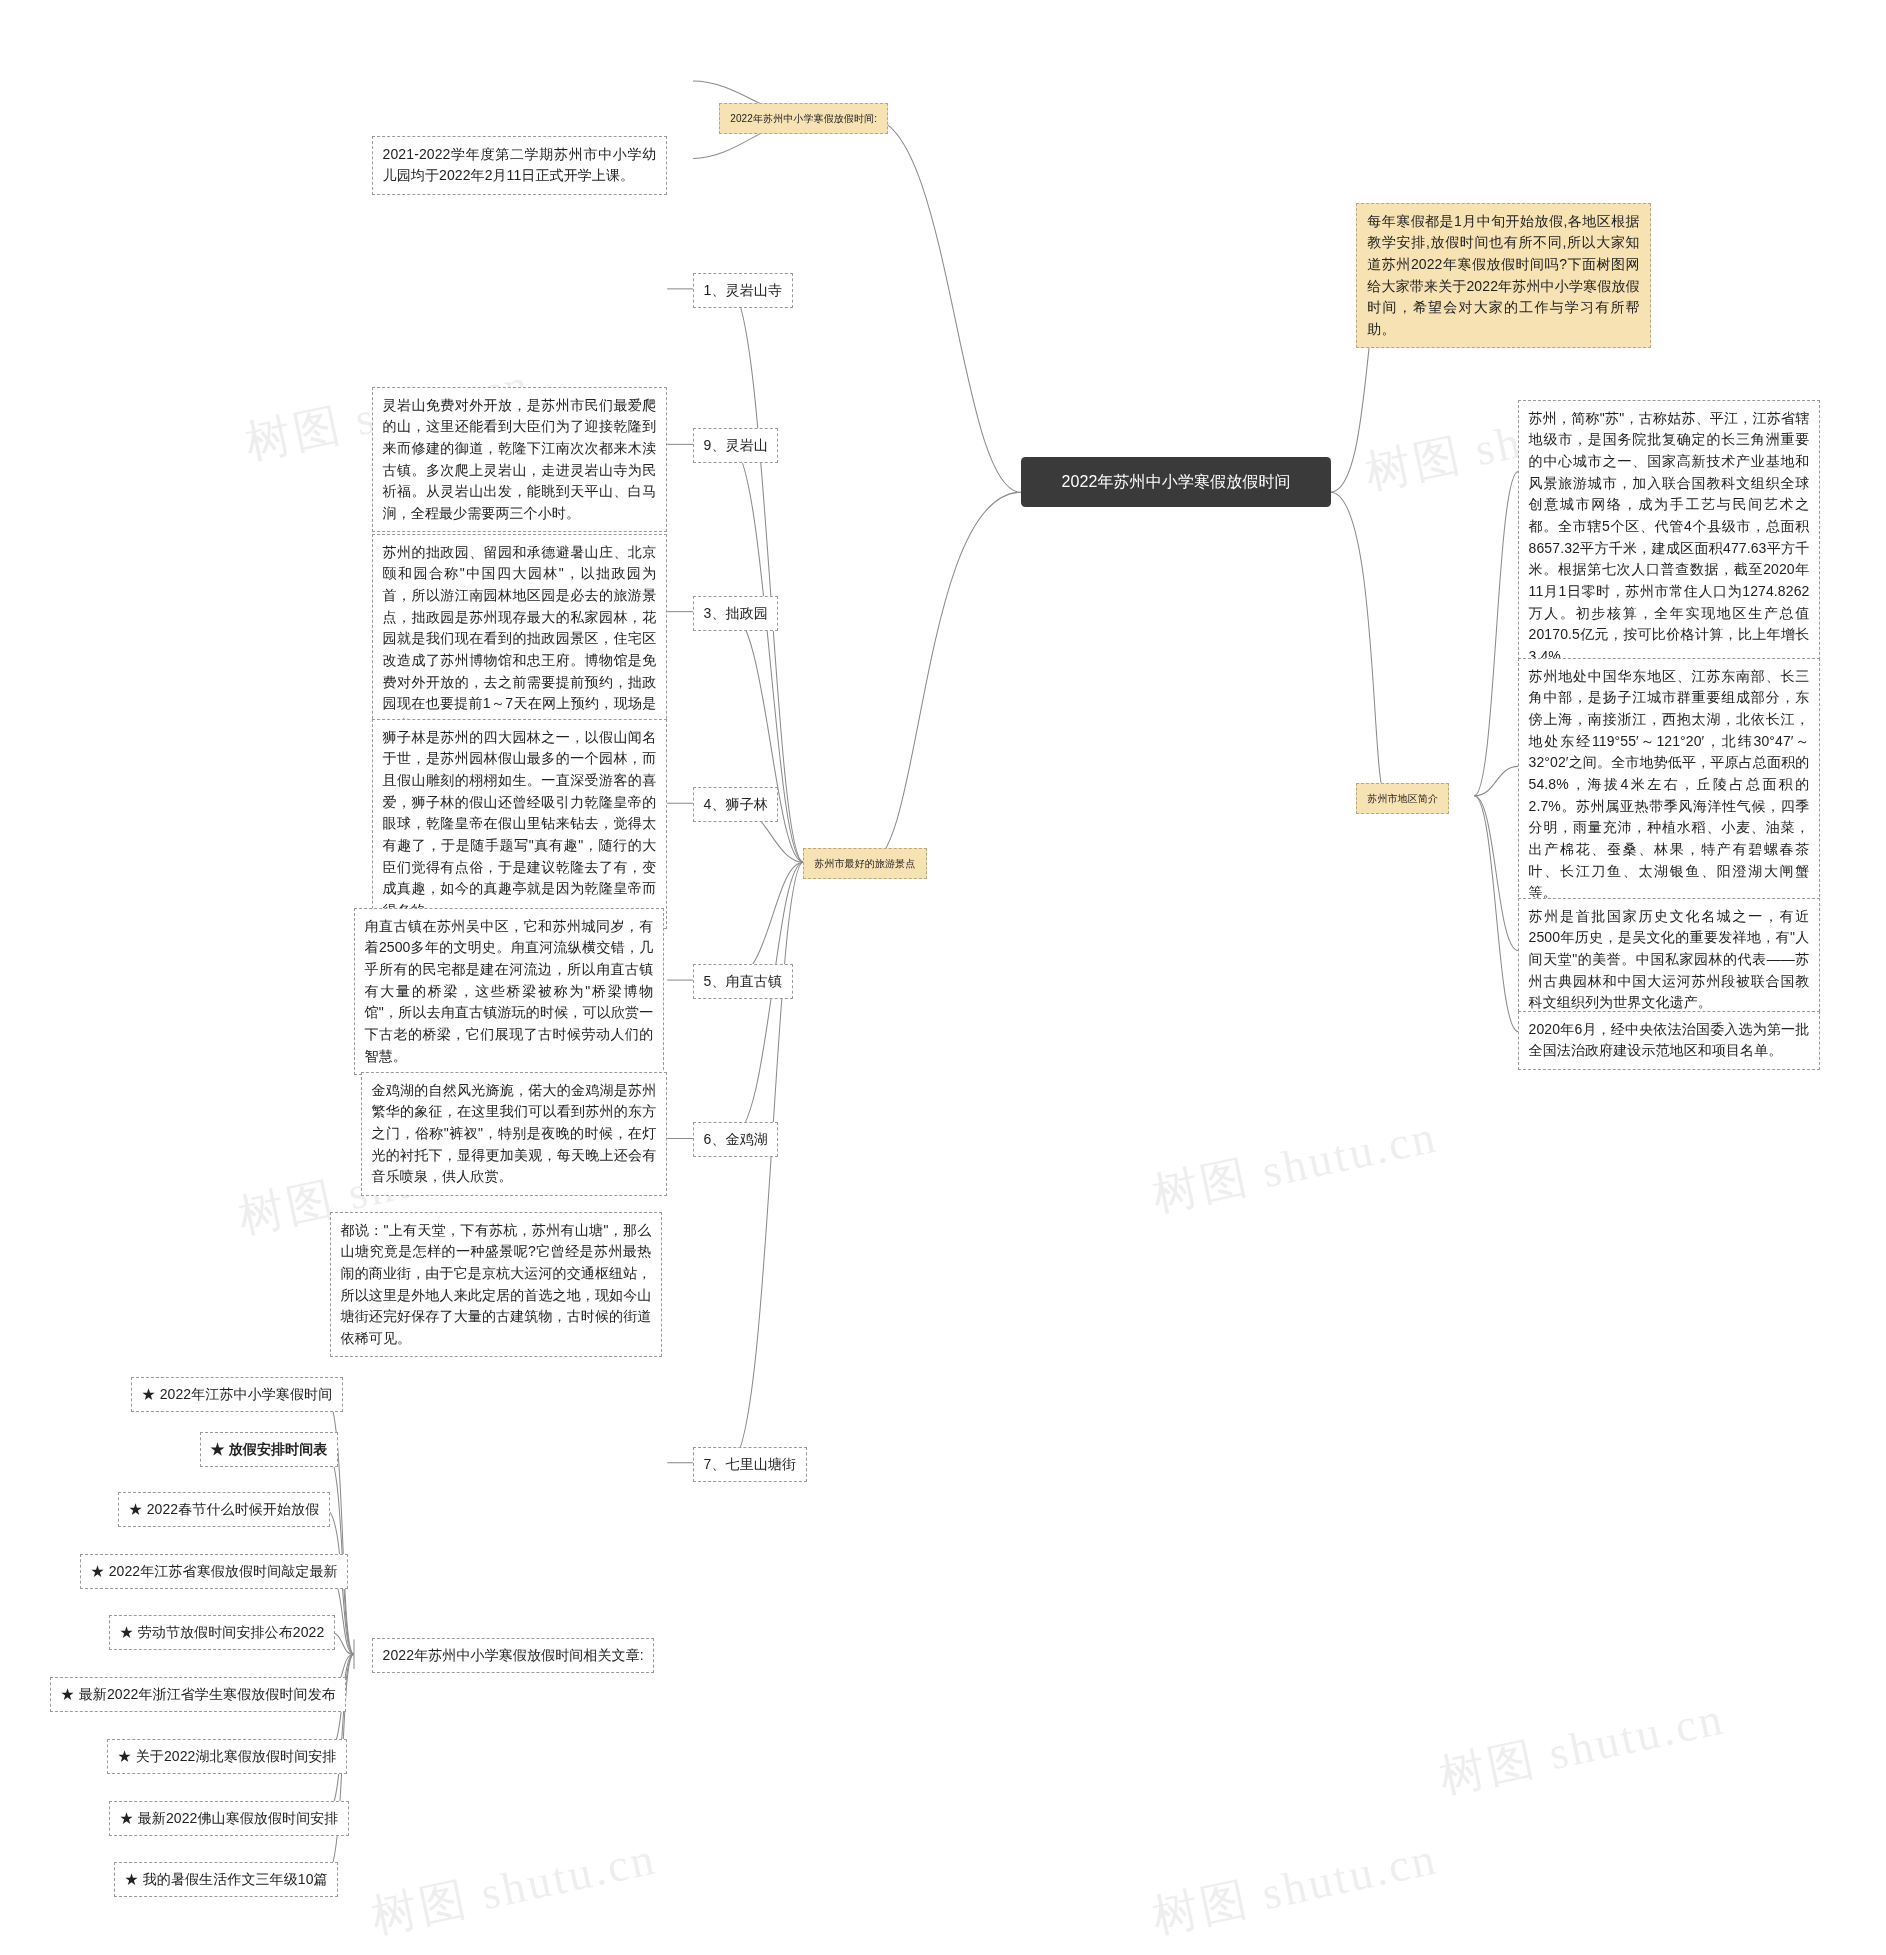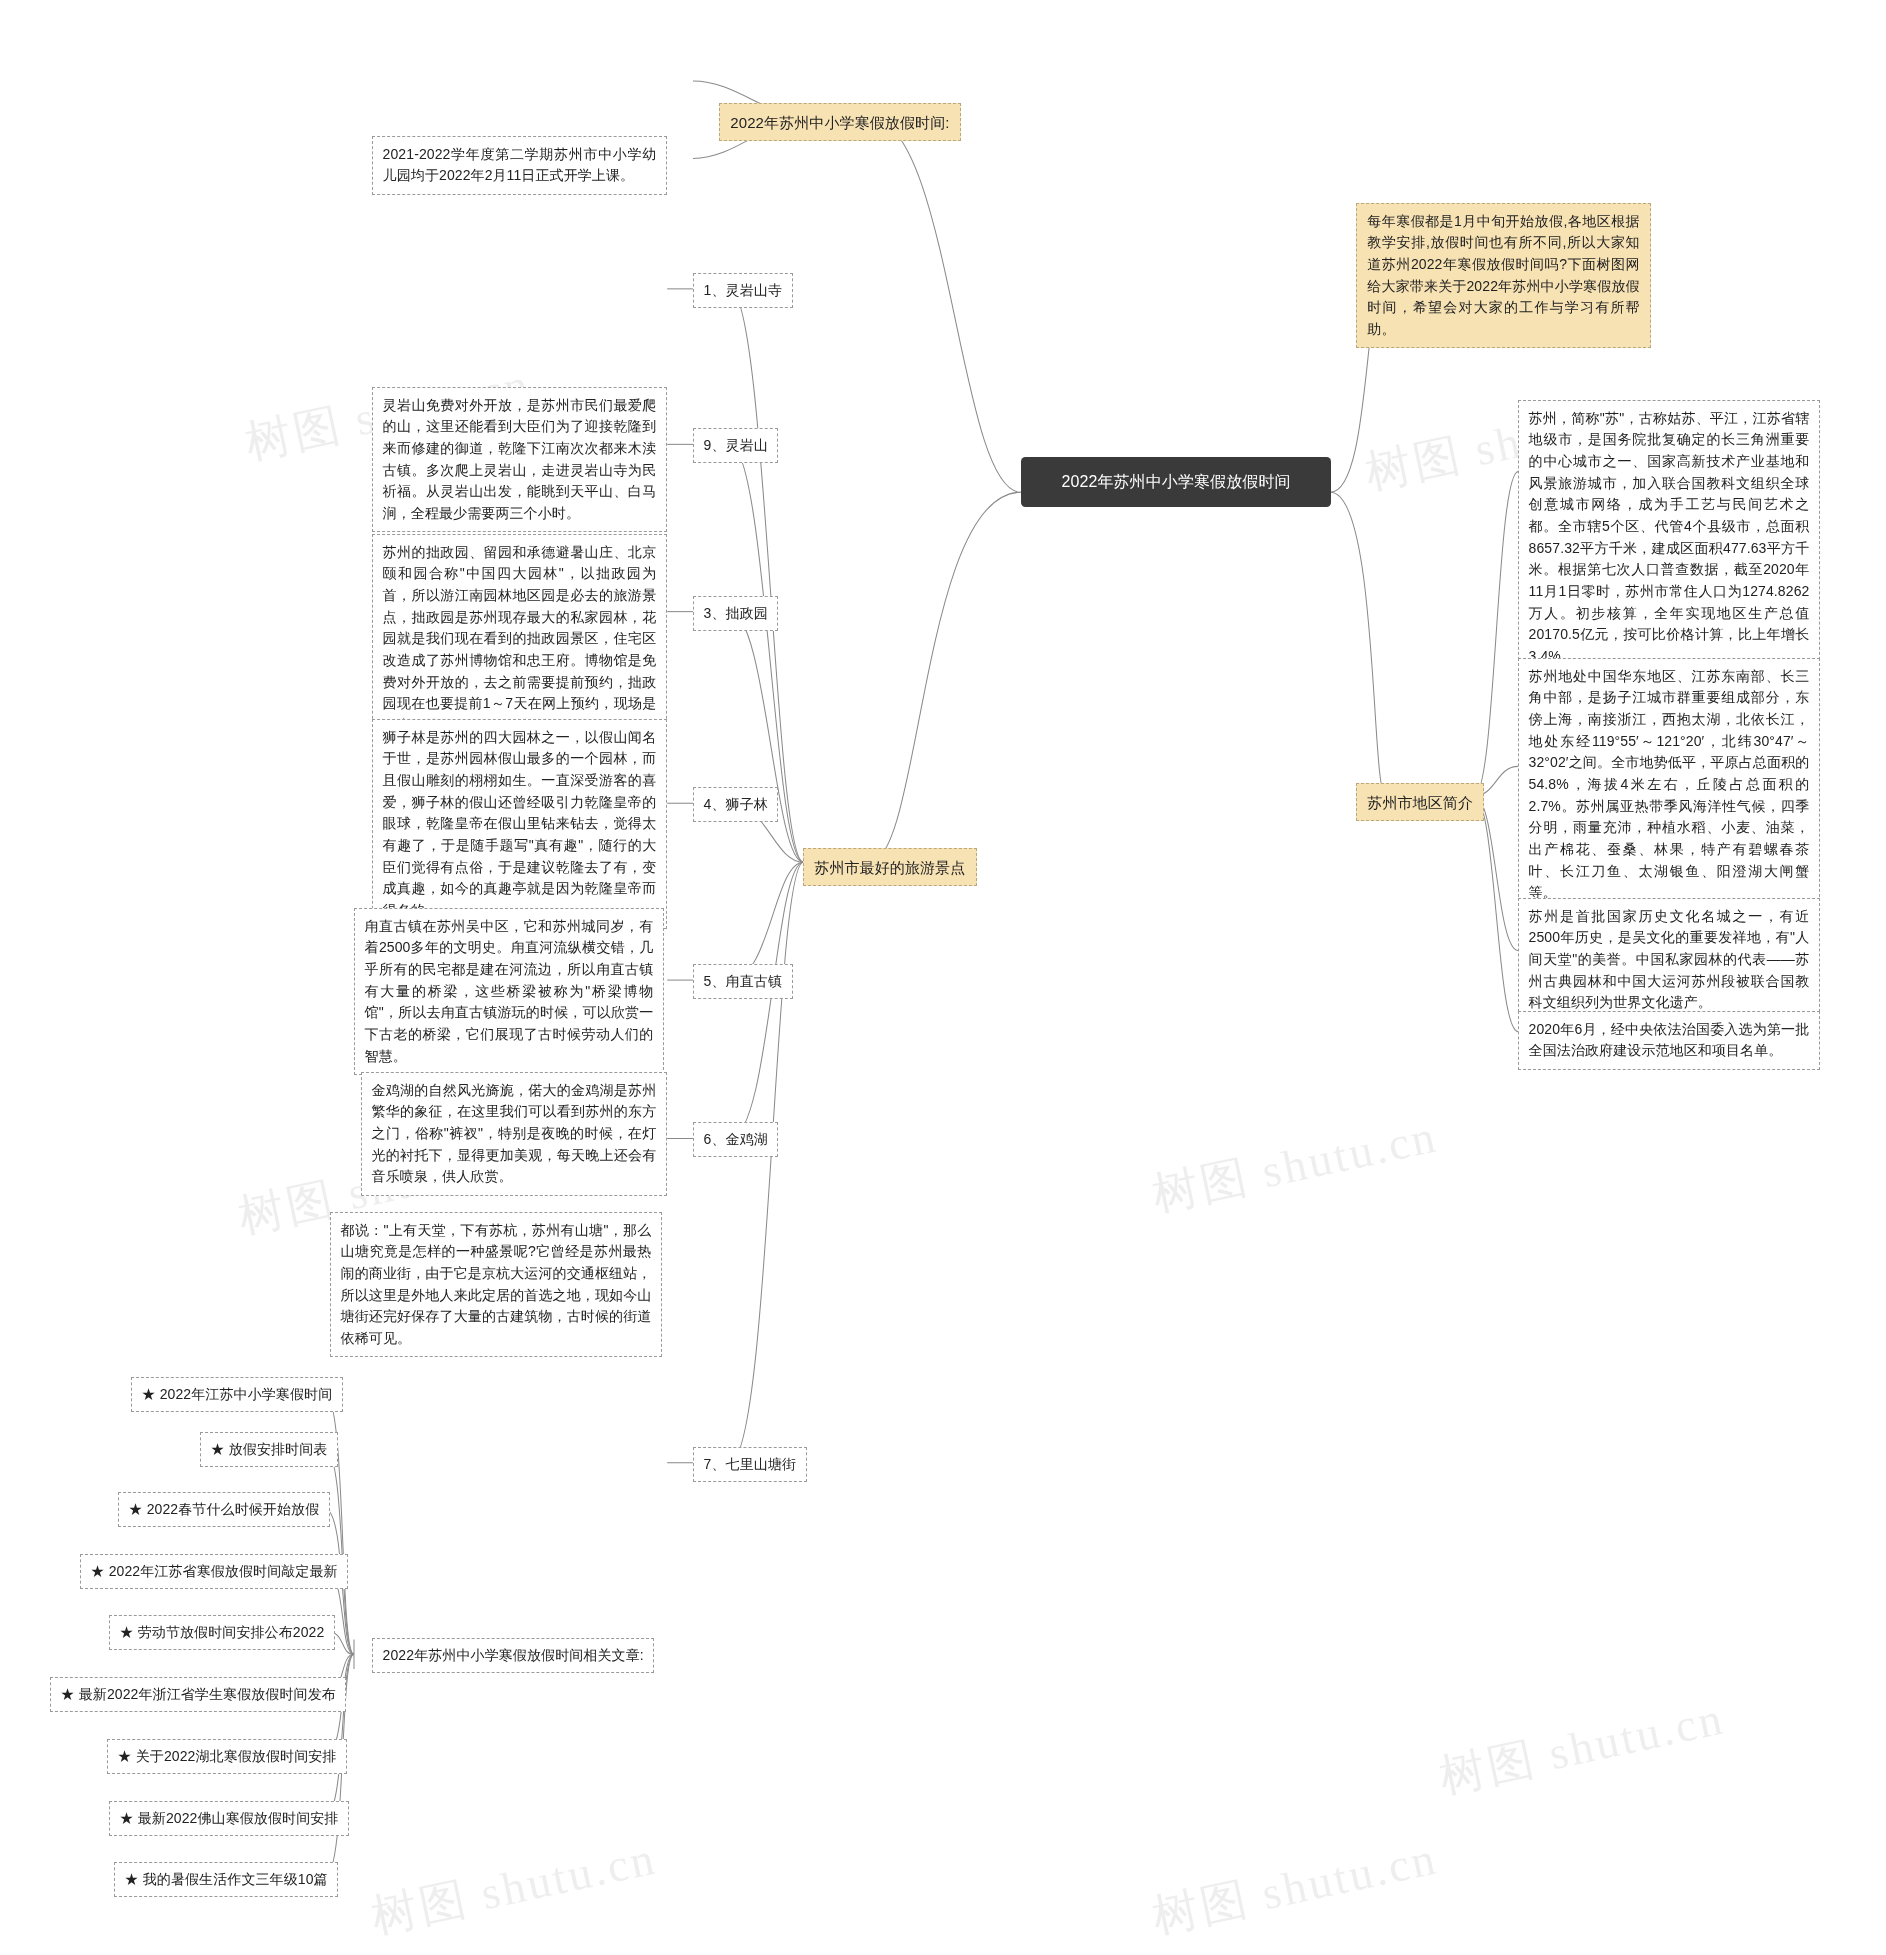--- a/index.html
+++ b/index.html
@@ -42,21 +42,21 @@
     padding: 13.3px 19px;
     font-size: 16px;
     line-height: 1.45;
     text-align: center;
     border: none;
   }
   .node.branch {
     background: #f7e2b4;
     border: 0.7px dashed #b9a77d;
     padding: 6.6px 10.3px;
-    font-size: 15px;
+    font-size: 10px;
     white-space: nowrap;
   }
   .node.leaf {
     background: #ffffff;
     border: 0.7px dashed #9a9a9a;
     padding: 6.6px 9.6px;
     text-align: justify;
   }
   .node.small {
     background: #ffffff;
@@ -165,21 +165,21 @@
   <div class="node branch" style="left:1356px; top:783px;">苏州市地区简介</div>
 
   <div class="node leaf" style="left:1518px; top:400px; width:302px;">苏州，简称"苏"，古称姑苏、平江，江苏省辖地级市，是国务院批复确定的长三角洲重要的中心城市之一、国家高新技术产业基地和风景旅游城市，加入联合国教科文组织全球创意城市网络，成为手工艺与民间艺术之都。全市辖5个区、代管4个县级市，总面积8657.32平方千米，建成区面积477.63平方千米。根据第七次人口普查数据，截至2020年11月1日零时，苏州市常住人口为1274.8262万人。初步核算，全年实现地区生产总值20170.5亿元，按可比价格计算，比上年增长3.4%。</div>
   <div class="node leaf" style="left:1518px; top:658px; width:302px;">苏州地处中国华东地区、江苏东南部、长三角中部，是扬子江城市群重要组成部分，东傍上海，南接浙江，西抱太湖，北依长江，地处东经119°55′～121°20′，北纬30°47′～32°02′之间。全市地势低平，平原占总面积的54.8%，海拔4米左右，丘陵占总面积的2.7%。苏州属亚热带季风海洋性气候，四季分明，雨量充沛，种植水稻、小麦、油菜，出产棉花、蚕桑、林果，特产有碧螺春茶叶、长江刀鱼、太湖银鱼、阳澄湖大闸蟹等。</div>
   <div class="node leaf" style="left:1518px; top:898px; width:302px;">苏州是首批国家历史文化名城之一，有近2500年历史，是吴文化的重要发祥地，有"人间天堂"的美誉。中国私家园林的代表——苏州古典园林和中国大运河苏州段被联合国教科文组织列为世界文化遗产。</div>
   <div class="node leaf" style="left:1518px; top:1011px; width:302px;">2020年6月，经中央依法治国委入选为第一批全国法治政府建设示范地区和项目名单。</div>
 
   <div class="node small" style="left:372px; top:1638px;">2022年苏州中小学寒假放假时间相关文章:</div>
 
   <div class="node small" style="left:131px; top:1377px;">★ 2022年江苏中小学寒假时间</div>
-  <div class="node small" style="left:200px; top:1432px;">★ 放假安排时间表</div>
+  <div class="node small" style="left:200px; top:1432px;font-weight:bold;">★ 放假安排时间表</div>
   <div class="node small" style="left:118px; top:1492px;">★ 2022春节什么时候开始放假</div>
   <div class="node small" style="left:80px; top:1554px;">★ 2022年江苏省寒假放假时间敲定最新</div>
   <div class="node small" style="left:109px; top:1615px;">★ 劳动节放假时间安排公布2022</div>
   <div class="node small" style="left:50px; top:1677px;">★ 最新2022年浙江省学生寒假放假时间发布</div>
   <div class="node small" style="left:107px; top:1739px;">★ 关于2022湖北寒假放假时间安排</div>
   <div class="node small" style="left:109px; top:1801px;">★ 最新2022佛山寒假放假时间安排</div>
   <div class="node small" style="left:114px; top:1862px;">★ 我的暑假生活作文三年级10篇</div>
 
 </div>
 

